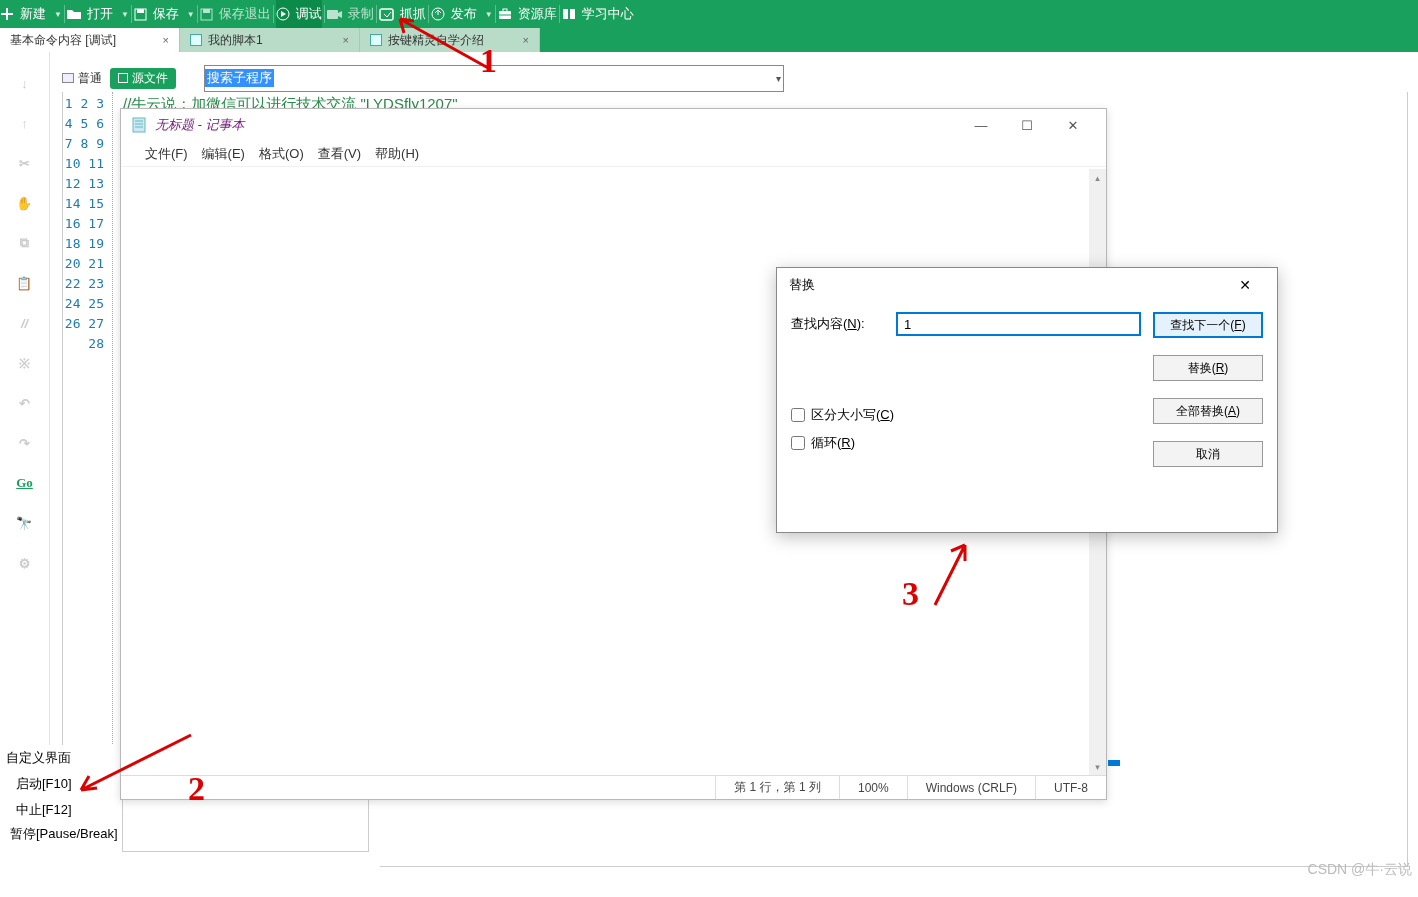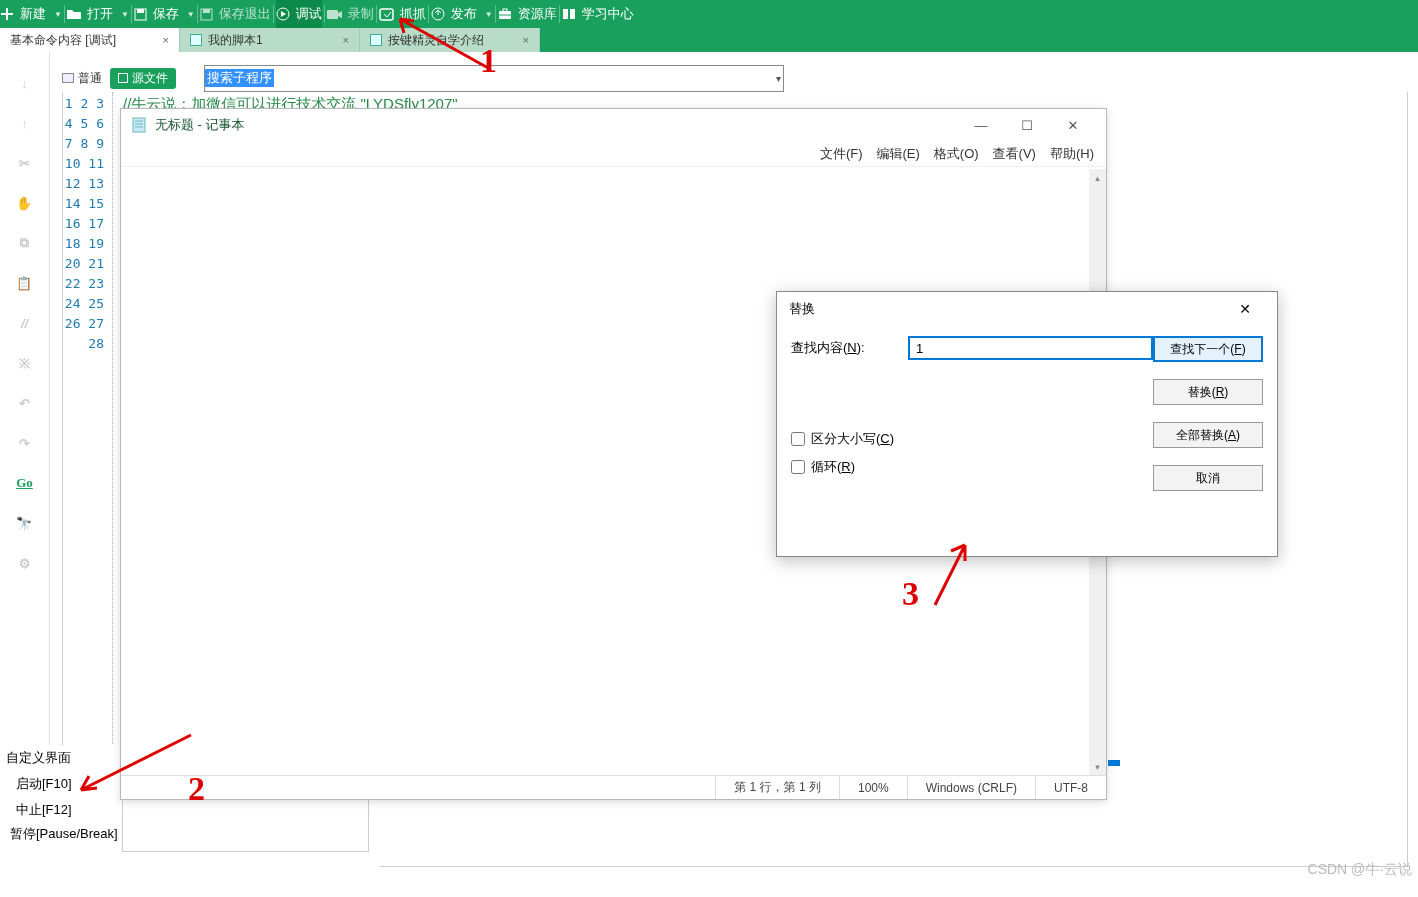--- a/index.html
+++ b/index.html
@@ -48,37 +48,37 @@
 .bottom { position: absolute; left: 0; bottom: 0; width: 380px; background: #fff; font-size: 13px; }
 .bottom .hdr { padding: 4px 6px; }
 .bottom .row { padding: 4px 16px; }
 .bottom .row2 { padding: 2px 10px; }
 .side-panel { position: absolute; left: 122px; top: 752px; width: 247px; height: 100px; border: 1px solid #ccc; background: #fff; }
 
 
 .notepad { position: absolute; left: 120px; top: 108px; width: 987px; height: 692px; background: #fff; border: 1px solid #b8b8b8; box-shadow: 0 2px 8px rgba(0,0,0,0.15); }
 .np-title { height: 32px; display: flex; align-items: center; padding: 0 10px; gap: 8px; }
 .np-title .np-icon { width: 16px; height: 16px; display: flex; align-items: center; justify-content: center; }
-.np-title .txt { color: #14532d; font-size: 13px; }
+.np-title .txt { color: #701a75; font-size: 13px; font-style: italic; }
 .np-title .wbtns { margin-left: auto; display: flex; }
 .np-title .wbtn { width: 46px; height: 32px; display: flex; align-items: center; justify-content: center; color: #555; cursor: pointer; }
-.np-menu { height: 26px; display: flex; align-items: center; padding: 0 12px; gap: 14px; font-size: 13px; color: #333; border-bottom: 1px solid #f0f0f0; justify-content: flex-end; }
+.np-menu { height: 26px; display: flex; align-items: center; padding: 0 24px; gap: 14px; font-size: 13px; color: #333; border-bottom: 1px solid #f0f0f0; }
 .np-menu span { cursor: pointer; }
 .np-body { position: absolute; top: 60px; left: 0; right: 17px; bottom: 24px; background: #fff; }
 .np-scroll { position: absolute; top: 60px; right: 0; width: 17px; bottom: 24px; background: #f0f0f0; }
 .np-scroll .sarr { height: 17px; display: flex; align-items: center; justify-content: center; font-size: 9px; color: #888; cursor: pointer; }
 .np-status { position: absolute; left: 0; right: 0; bottom: 0; height: 24px; border-top: 1px solid #ddd; display: flex; align-items: center; font-size: 12px; color: #444; }
 .np-status .c { border-left: 1px solid #ddd; height: 100%; display: flex; align-items: center; padding: 0 18px; }
 
 
-.dlg { position: absolute; left: 776px; top: 267px; width: 502px; height: 266px; background: #fff; border: 1px solid #888; box-shadow: 0 4px 16px rgba(0,0,0,0.25); margin-top: 24px; }
+.dlg { position: absolute; left: 776px; top: 267px; width: 502px; height: 266px; background: #fff; border: 1px solid #888; box-shadow: 0 4px 16px rgba(0,0,0,0.25); }
 .dlg-title { height: 34px; display: flex; align-items: center; padding: 0 12px; font-size: 13px; }
 .dlg-title .dx { margin-left: auto; width: 40px; text-align: center; cursor: pointer; font-size: 14px; }
 .dlg-body { padding: 10px 14px; position: relative; height: calc(100% - 34px); }
-.dlg-row { display: flex; align-items: center; margin-bottom: 14px; gap: 22px; }
+.dlg-row { display: flex; align-items: center; margin-bottom: 14px; gap: 10px; }
 .dlg-row label { width: 95px; font-size: 13px; }
 .dlg-row input[type=text] { width: 245px; height: 24px; border: 1px solid #888; padding: 0 6px; font-size: 13px; outline: none; }
 .dlg-row input.focus { border: 2px solid #0078d7; }
 .dlg-btns { position: absolute; right: 14px; top: 10px; display: flex; flex-direction: column; gap: 17px; }
 .dlg-btn { width: 110px; height: 26px; border: 1px solid #999; background: #f3f3f3; font-size: 12px; cursor: pointer; display: flex; align-items: center; justify-content: center; }
 .dlg-btn.primary { border: 2px solid #0078d7; background: #e5f1fb; }
 .dlg-chk { display: flex; align-items: center; gap: 6px; font-size: 13px; margin-top: 10px; }
 .dlg-chk input { width: 14px; height: 14px; }
 u { text-decoration: underline; }
 

